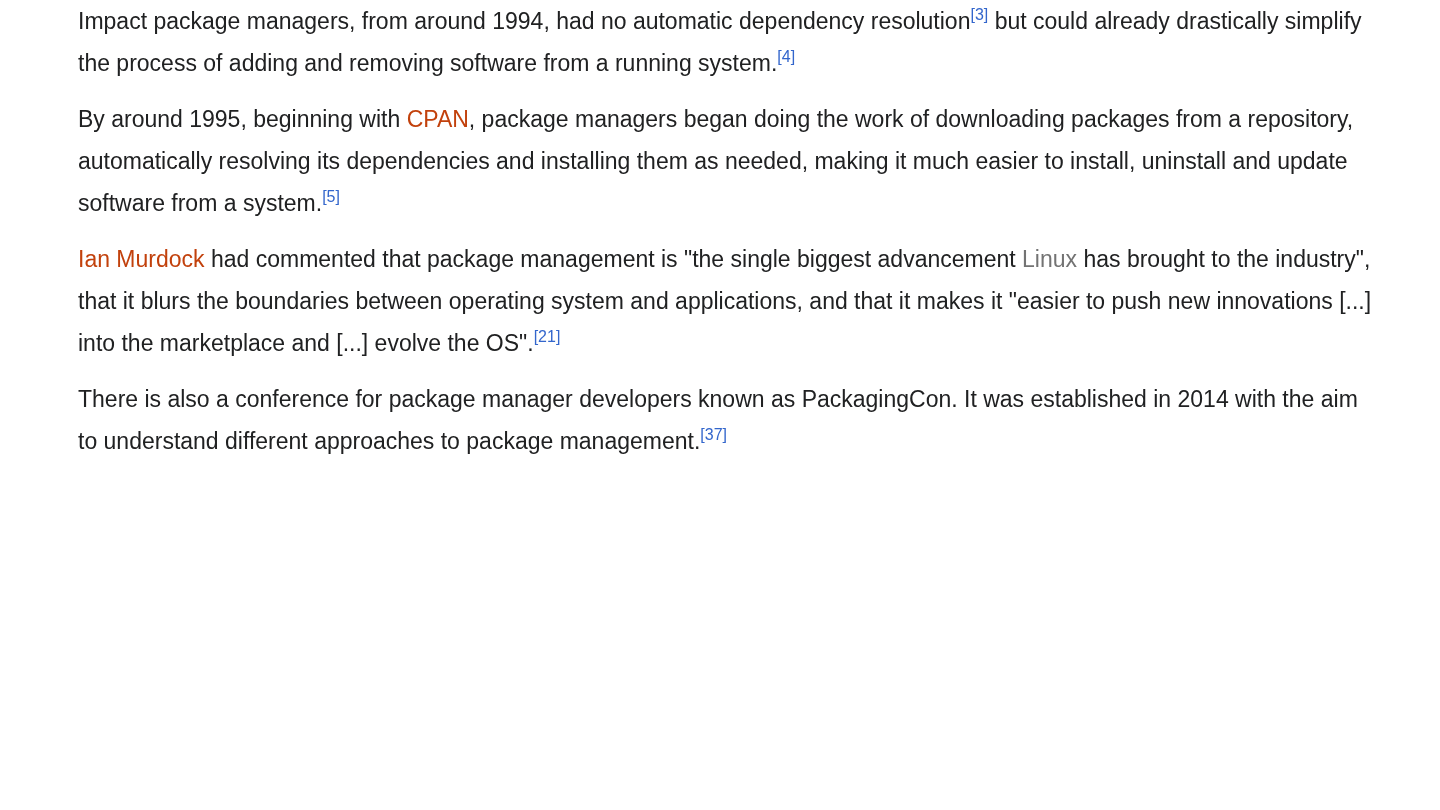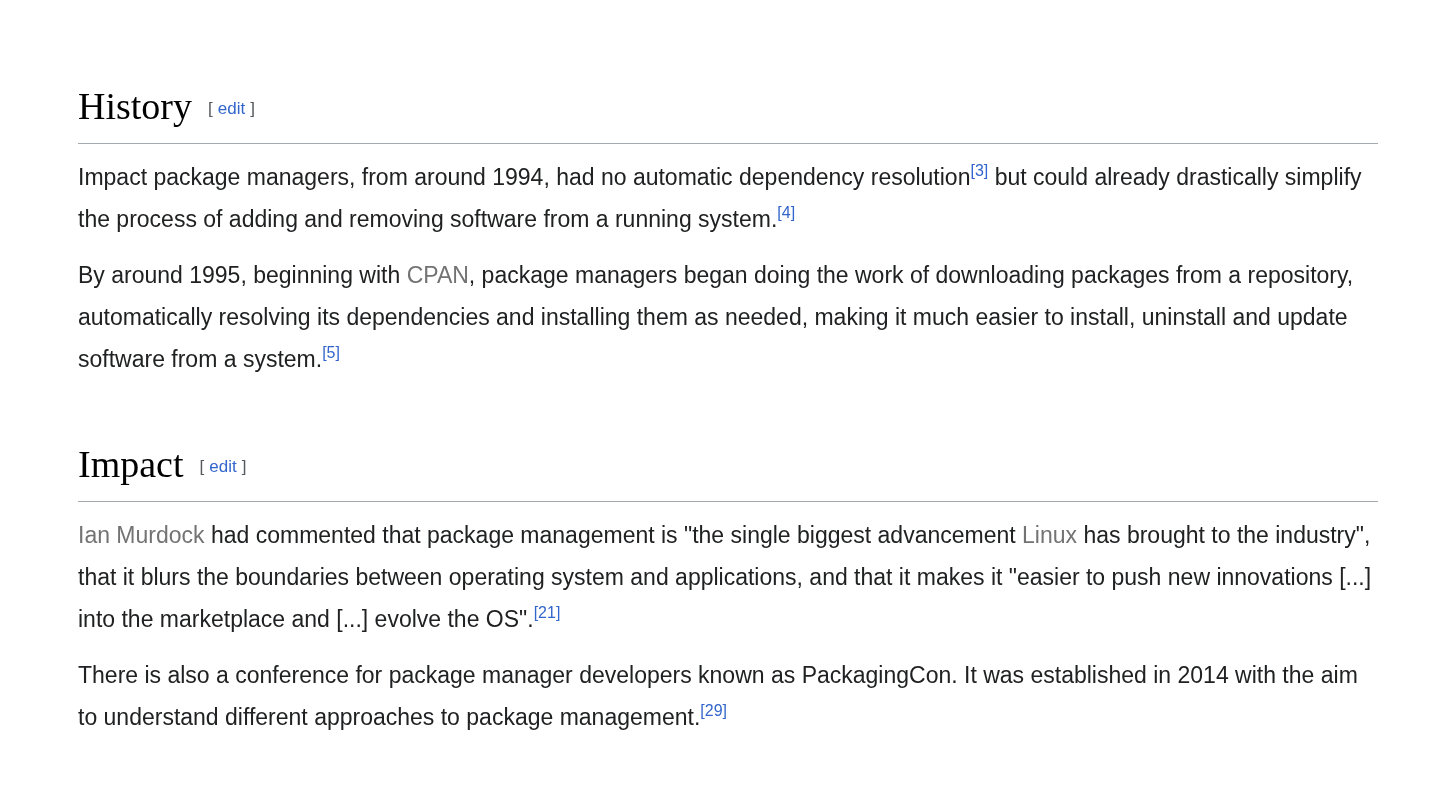--- a/index.html
+++ b/index.html
@@ -51,21 +51,21 @@
     margin: 0 5px;
     cursor: pointer;
   }
   .article-paragraph {
     font-size: 23px;
     line-height: 42px;
     margin: 0 0 14px 0;
     color: #202122;
   }
   .wiki-link {
-    color: #737373;
+    color: #c2410c;
     text-decoration: none;
     cursor: pointer;
   }
   .wiki-link.visited {
     color: #737373;
   }
   sup.reference {
     font-size: 16px;
     line-height: 0;
     vertical-align: super;
@@ -77,29 +77,23 @@
     cursor: pointer;
   }
 </style>
 </head>
 <body>
 
 <div class="page">
   <div class="content">
 
     <section class="article-section section-history">
-      <h2 class="section-heading">
-        <span class="heading-title">History</span><span class="mw-editsection"><span class="bracket">[</span><a class="edit-link">edit</a><span class="bracket">]</span></span>
-      </h2>
       <p class="article-paragraph"><span>Impact package managers, from around 1994, had no automatic dependency resolution</span><sup class="reference"><a class="ref-link">[3]</a></sup><span> but could already drastically simplify the process of adding and removing software from a running system.</span><sup class="reference"><a class="ref-link">[4]</a></sup></p>
       <p class="article-paragraph"><span>By around 1995, beginning with </span><a class="wiki-link">CPAN</a><span>, package managers began doing the work of downloading packages from a repository, automatically resolving its dependencies and installing them as needed, making it much easier to install, uninstall and update software from a system.</span><sup class="reference"><a class="ref-link">[5]</a></sup></p>
     </section>
 
     <section class="article-section section-impact">
-      <h2 class="section-heading">
-        <span class="heading-title">Impact</span><span class="mw-editsection"><span class="bracket">[</span><a class="edit-link">edit</a><span class="bracket">]</span></span>
-      </h2>
       <p class="article-paragraph"><a class="wiki-link">Ian Murdock</a><span> had commented that package management is "the single biggest advancement </span><a class="wiki-link visited">Linux</a><span> has brought to the industry", that it blurs the boundaries between operating system and applications, and that it makes it "easier to push new innovations [...] into the marketplace and [...] evolve the OS".</span><sup class="reference"><a class="ref-link">[21]</a></sup></p>
-      <p class="article-paragraph"><span>There is also a conference for package manager developers known as PackagingCon. It was established in 2014 with the aim to understand different approaches to package management.</span><sup class="reference"><a class="ref-link">[29]</a></sup></p>
+      <p class="article-paragraph"><span>There is also a conference for package manager developers known as PackagingCon. It was established in 2014 with the aim to understand different approaches to package management.</span><sup class="reference"><a class="ref-link">[37]</a></sup></p>
     </section>
 
   </div>
 </div>
 
 </body></html>

